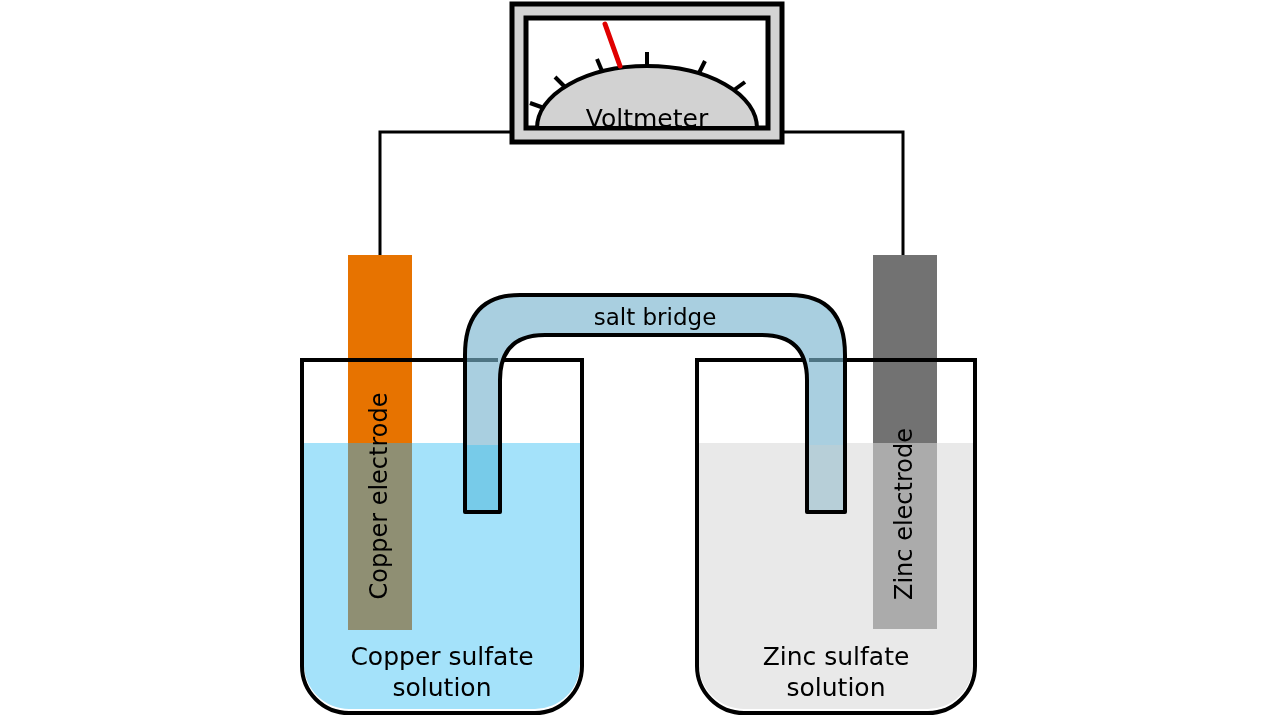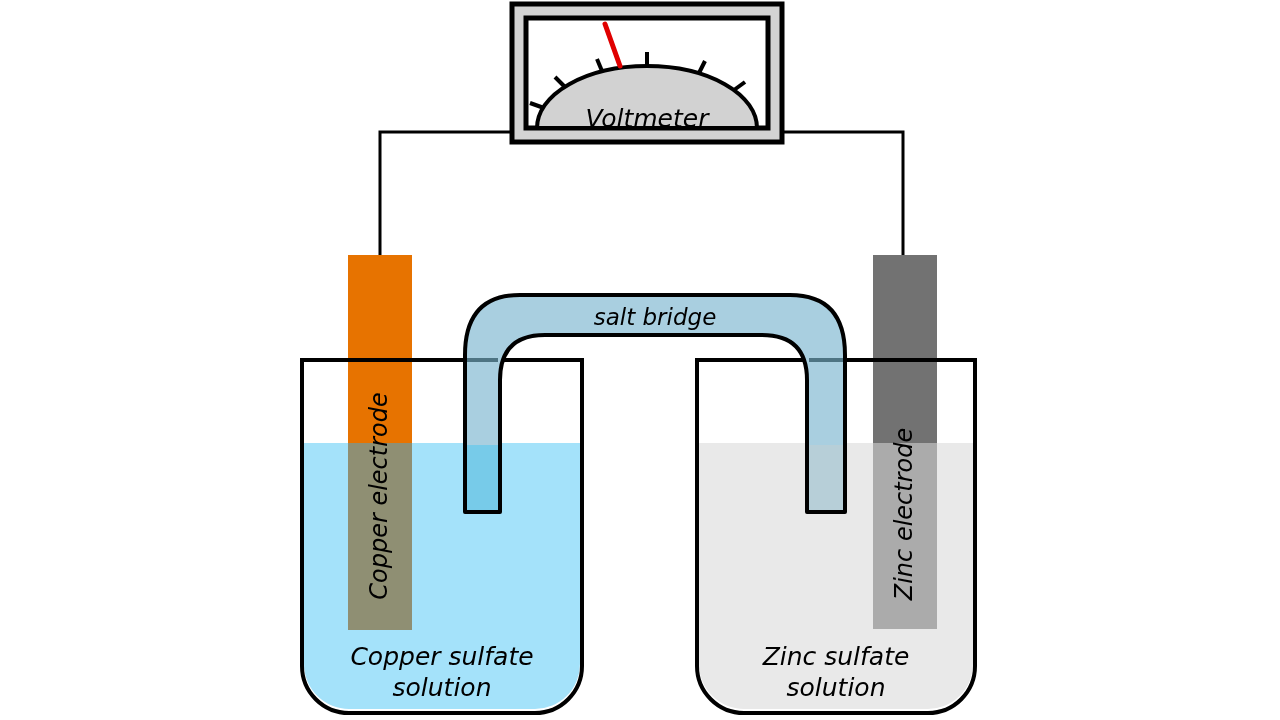--- a/index.html
+++ b/index.html
@@ -1,16 +1,16 @@
 <!DOCTYPE html>
 <html><head>
 <meta charset="utf-8">
 <style>
   html,body{margin:0;padding:0;background:#ffffff;width:1280px;height:720px;overflow:hidden;}
-  .stage{position:relative;width:1152px;height:720px;font-style:italic;}
+  .stage{position:relative;width:1152px;height:720px;}
   svg{display:block;}
   text{font-family:"DejaVu Sans","Liberation Sans",sans-serif;fill:#000000;}
   .lbl{font-size:25px;}
   .lbl-sm{font-size:23px;}
   .lbl-rot{font-size:24px;}
 </style>
 </head>
 <body>
 
 <div class="stage">

